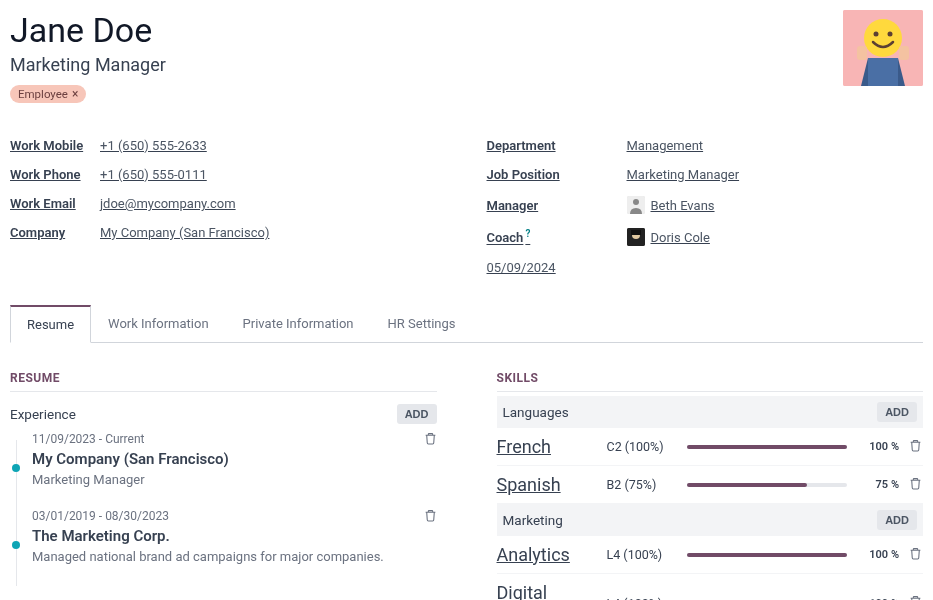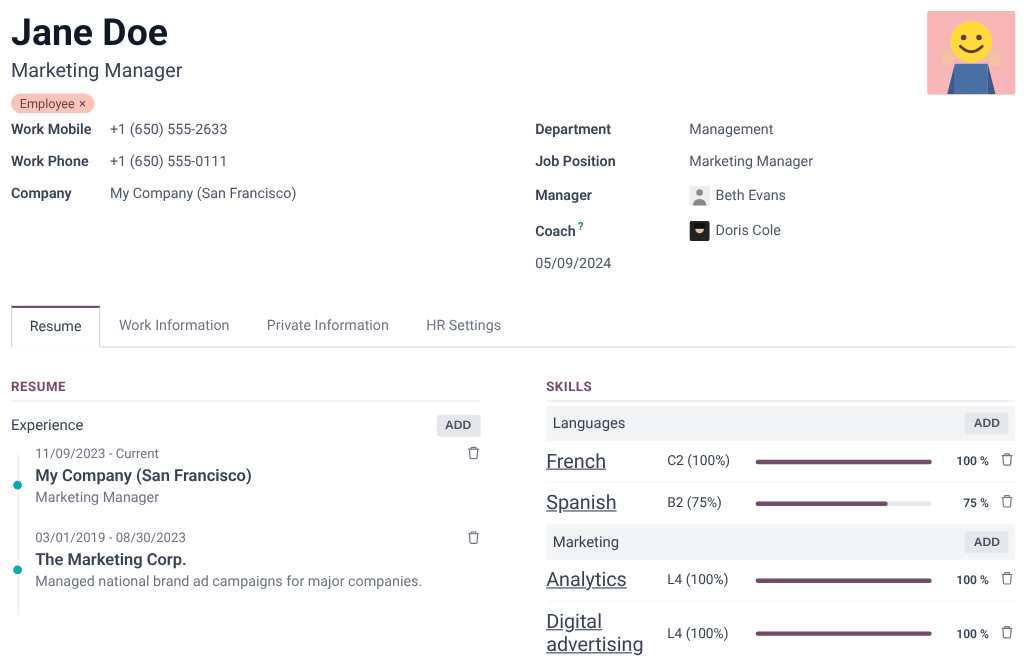--- a/index.html
+++ b/index.html
@@ -9,21 +9,21 @@
     font-family: -apple-system, BlinkMacSystemFont, "Segoe UI", Roboto, Helvetica, Arial, sans-serif;
     font-size: 13px;
     color: #374151;
     background: #fff;
     width: 933px;
   }
   .header { position: relative; }
   .name {
     margin: 0;
     font-size: 34px;
-    font-weight: 700;
+    font-weight: 400;
     color: #111827;
   }
   .title {
     margin: 4px 0 10px 0;
     font-size: 18px;
     font-weight: 400;
     color: #374151;
   }
   .avatar {
     position: absolute;
@@ -46,22 +46,23 @@
     background: #f7c6b9;
     border-radius: 10px;
     font-size: 11.5px;
     color: #6b3f3f;
     gap: 4px;
   }
   .tag .close { font-size: 12px; color: #6b3f3f; cursor: pointer; }
   .info {
     display: flex;
     gap: 40px;
-    margin-top: 8px;
+    margin-top: 35px;
     font-size: 13px;
+    text-decoration: underline;
   }
   .info-col { flex: 1; }
   .info-row {
     display: flex;
     align-items: center;
     margin-bottom: 14px;
   }
   .info-label {
     width: 90px;
     font-weight: 600;
@@ -252,20 +253,24 @@
   <div class="info-col left">
     <div class="info-row">
       <div class="info-label">Work Mobile</div>
       <div class="info-value">+1 (650) 555-2633</div>
     </div>
     <div class="info-row">
       <div class="info-label">Work Phone</div>
       <div class="info-value">+1 (650) 555-0111</div>
     </div>
     <div class="info-row">
+      <div class="info-label">Work Email</div>
+      <div class="info-value">jdoe@mycompany.com</div>
+    </div>
+    <div class="info-row">
       <div class="info-label">Company</div>
       <div class="info-value">My Company (San Francisco)</div>
     </div>
   </div>
   <div class="info-col right">
     <div class="info-row">
       <div class="info-label">Department</div>
       <div class="info-value">Management</div>
     </div>
     <div class="info-row">

